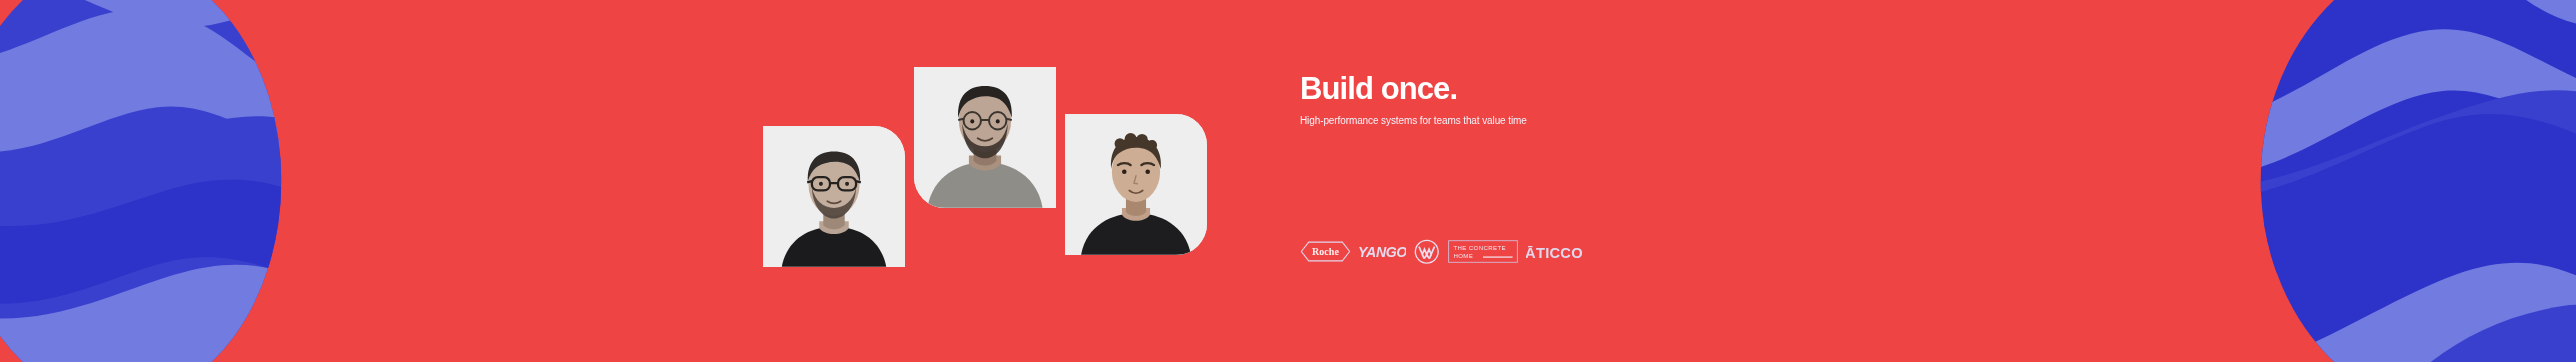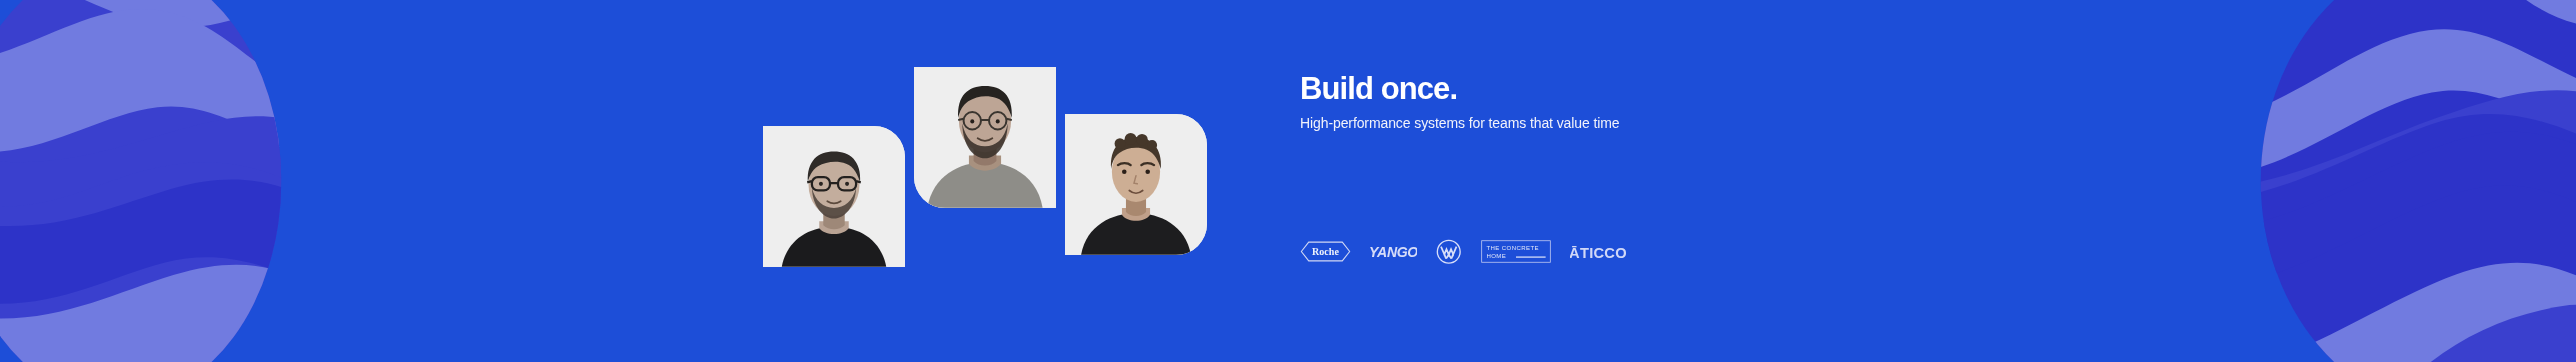--- a/index.html
+++ b/index.html
@@ -11,21 +11,21 @@
   body {
     font-family: "Liberation Sans", sans-serif;
     -webkit-font-smoothing: antialiased;
   }
 
   .banner {
     position: relative;
     width: 2576px;
     height: 362px;
     overflow: hidden;
-    background: #1d4ed8;
+    background: #ef4444;
   }
 
   
   .wave-field {
     position: absolute;
     top: 0;
     height: 362px;
     pointer-events: none;
   }
   .wave-field.left  { left: 0;  width: 288px; }
@@ -85,34 +85,34 @@
     font-size: 31px;
     line-height: 1.12;
     font-weight: 700;
     letter-spacing: -0.9px;
     white-space: nowrap;
   }
   .headline .line { display: block; }
   .subhead {
     margin: 8.7px 0 0 0;
     color: #f2f3fb;
-    font-size: 14px;
+    font-size: 10px;
     font-weight: 400;
     letter-spacing: -0.1px;
     white-space: nowrap;
   }
 
   
   .logo-strip {
     position: absolute;
     left: 1300px;
     top: 236px;
     display: flex;
     align-items: center;
-    gap: 19px;
+    gap: 8px;
     height: 31px;
   }
   .logo {
     display: flex;
     align-items: center;
     justify-content: center;
     height: 28px;
     opacity: .93;
   }
   .logo svg { display: block; }

